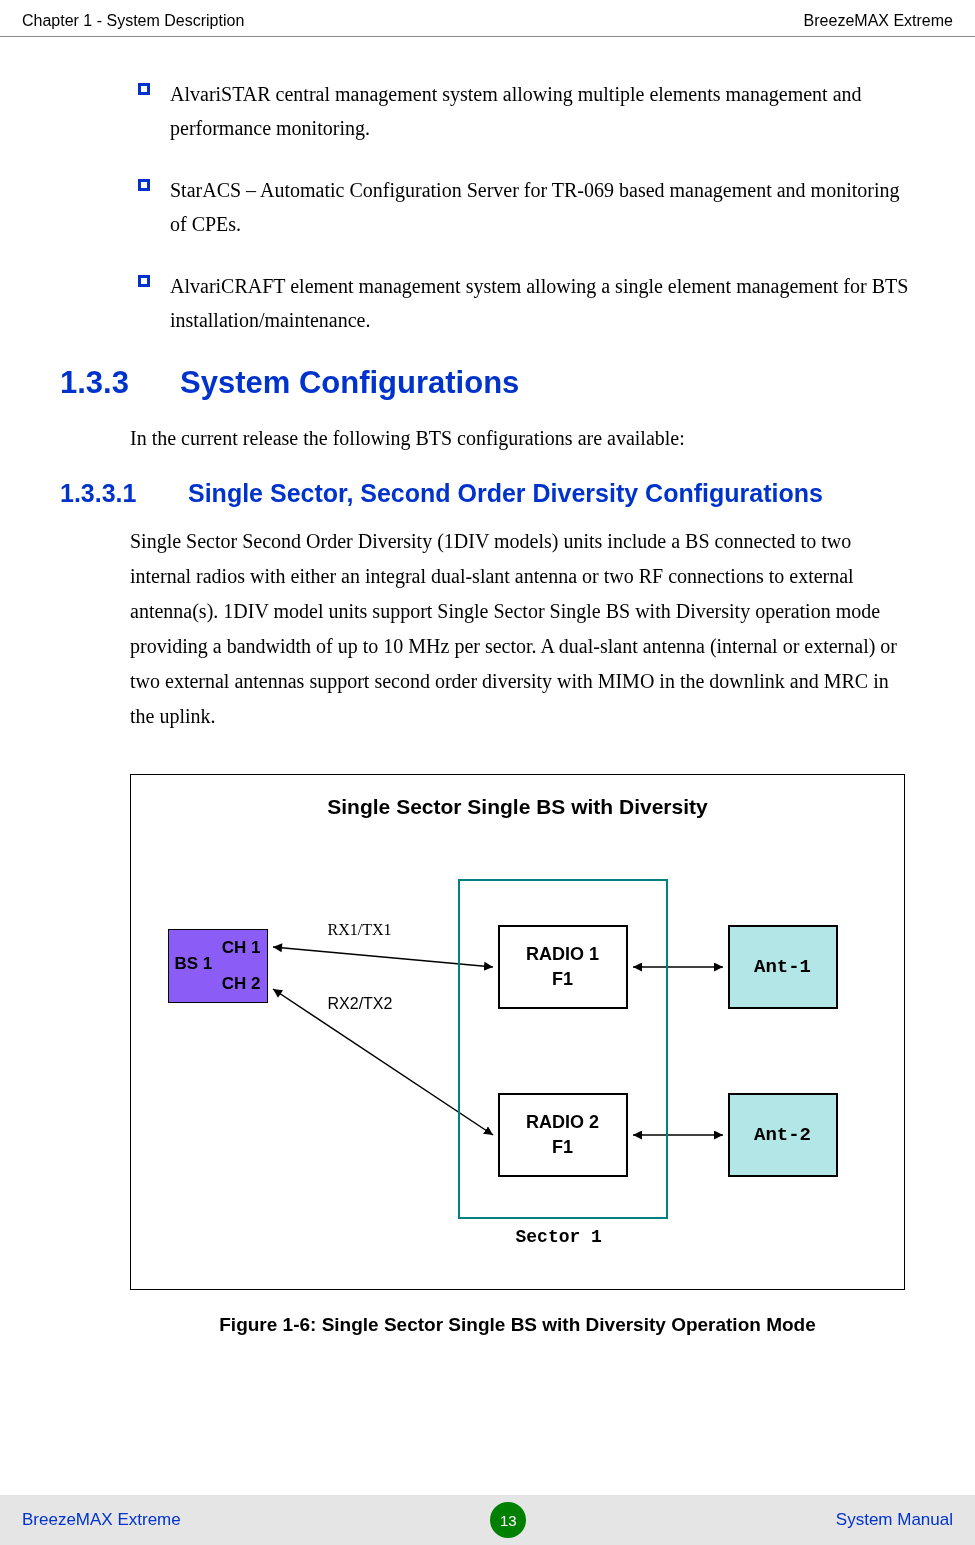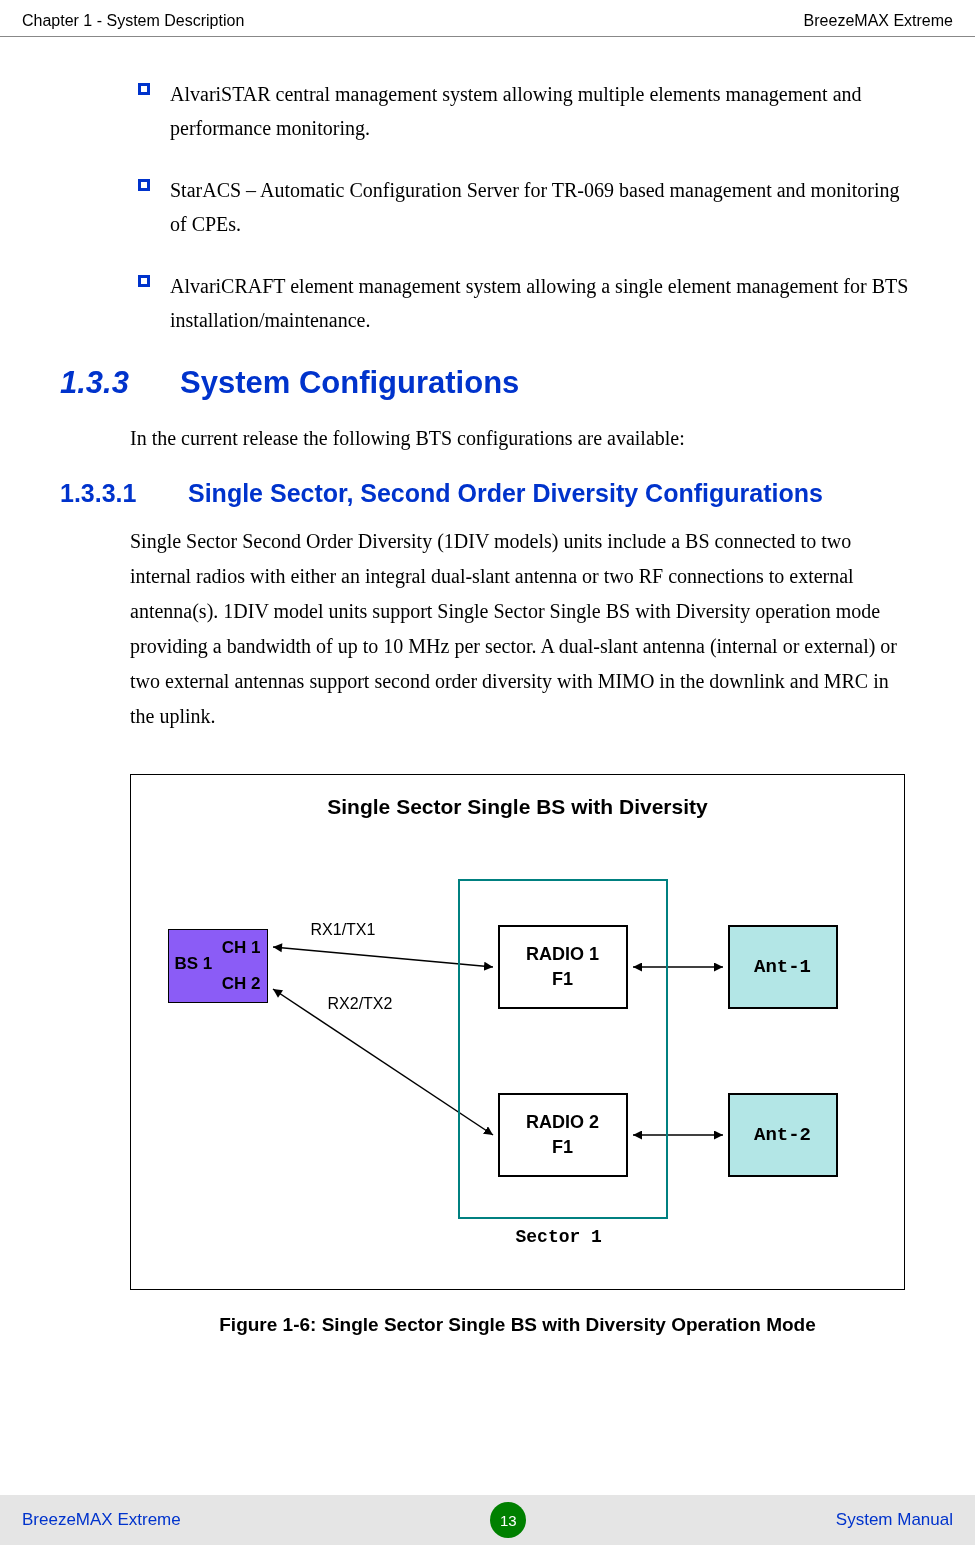--- a/index.html
+++ b/index.html
@@ -44,21 +44,21 @@
     font-family: Georgia, serif;
   }
   .h2 {
     font-family: Arial, Helvetica, sans-serif;
     color: #0033cc;
     font-size: 31px;
     font-weight: bold;
     margin-top: 20px;
     margin-bottom: 20px;
   }
-  .h2-num { display:inline-block; width:120px;font-style:italic; }
+  .h2-num { display:inline-block; width:120px; }
   .intro-text {
     font-size: 20px;
     font-family: Georgia, serif;
     margin-left: 70px;
     margin-bottom: 24px;
     line-height: 1.7;
   }
   .h3 {
     font-family: Arial, Helvetica, sans-serif;
     color: #0033cc;
@@ -147,21 +147,21 @@
     align-items:center;
     justify-content:center;
   }
   .ant1 { left: 560px; top: 76px; }
   .ant2 { left: 560px; top: 244px; }
   .arrow-label {
     position:absolute;
     font-family: Arial, sans-serif;
     font-size: 16px;
   }
-  .rx1 { left:143px; top:72px; }
+  .rx1 { left:160px; top:72px;font-family:Liberation Serif, serif; }
   .rx2 { left:160px; top:146px; }
   .sector-label {
     position:absolute;
     left: 348px;
     top: 378px;
     font-family: Liberation Mono, monospace;
     font-weight: bold;
     font-size: 18px;
   }
   .figure-caption {

